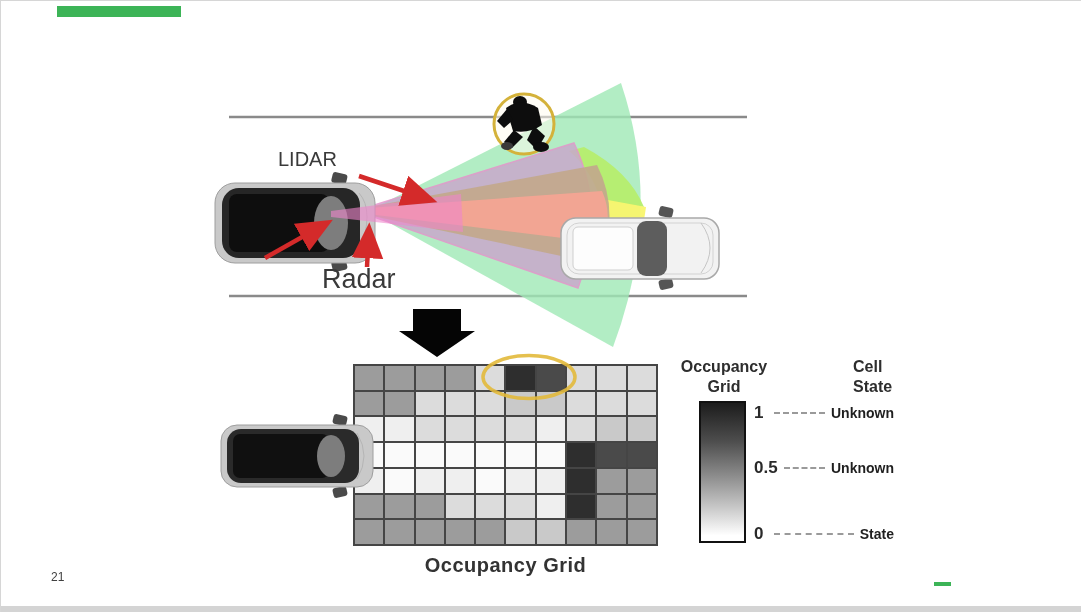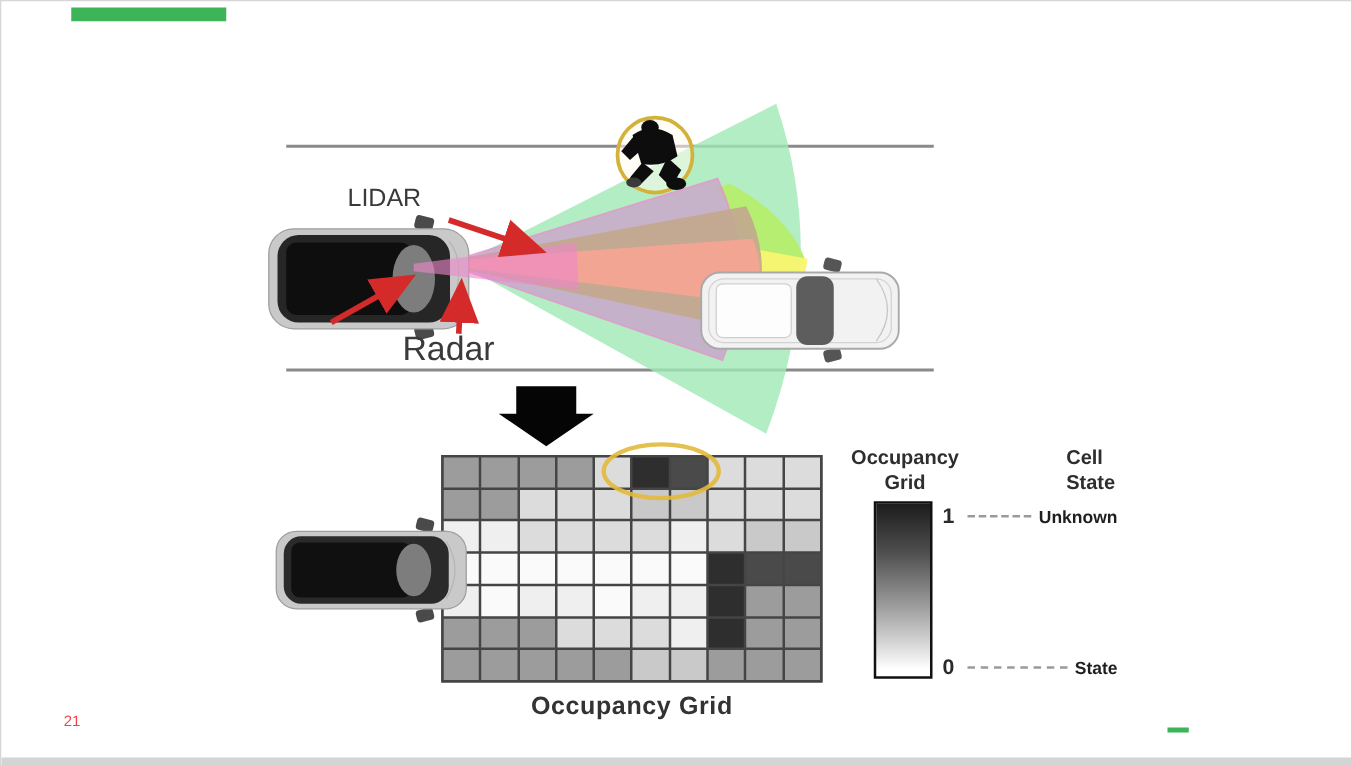--- a/index.html
+++ b/index.html
@@ -2,21 +2,21 @@
 <html><head>
 <meta charset="utf-8">
 <style>
   html,body{margin:0;padding:0;}
   body{font-family:"Liberation Sans", sans-serif; background:#ffffff;}
   .slide{position:relative; width:1081px; height:612px; background:#fff; overflow:hidden;
          border-left:1px solid #d6d6d6; border-top:1px solid #d6d6d6; box-sizing:border-box;}
   .accent-bar{position:absolute; left:56px; top:5px; width:124px; height:11px; background:#3cb457;}
   .title{position:absolute; left:55px; top:30px; font-size:38px; color:#3cb457; letter-spacing:1px; white-space:nowrap;}
   .bottom-bar{position:absolute; left:0; bottom:0; width:100%; height:6px; background:#d4d4d4;}
-  .page-num{position:absolute; left:50px; top:569px; font-size:12px; color:#ef4444;}
+  .page-num{position:absolute; left:50px; top:569px; font-size:12px; color:#404040;}
 
   
   .diag-label{position:absolute; color:#3a3a3a; line-height:1.08;}
   .lbl-lidar{left:277px; top:148px; font-size:20px;}
   .lbl-vision{left:200px; top:250px; font-size:20px; width:86px;}
   .lbl-radar{left:321px; top:264px; font-size:27px;}
 
   
   .occ-grid{position:absolute; left:352px; top:363px; width:305px; height:182px;
             display:grid; gap:2px; background:#454545; border:2px solid #454545; box-sizing:border-box;}
@@ -203,20 +203,25 @@
 
   <div class="legend-head lh-occ">Occupancy Grid</div>
   <div class="legend-head lh-state">Cell State</div>
   <div class="colorbar"></div>
 
   <div class="tick t1">
     <span class="tv">1</span>
     <span class="tdash"></span>
     <span class="tl">Unknown</span>
   </div>
+  <div class="tick t2">
+    <span class="tv">0.5</span>
+    <span class="tdash"></span>
+    <span class="tl">Unknown</span>
+  </div>
   <div class="tick t3">
     <span class="tv">0</span>
     <span class="tdash"></span>
     <span class="tl">State</span>
   </div>
 
   <div class="page-num">21</div>
   <div class="logo-underline"></div>
   <div class="bottom-bar"></div>
 

